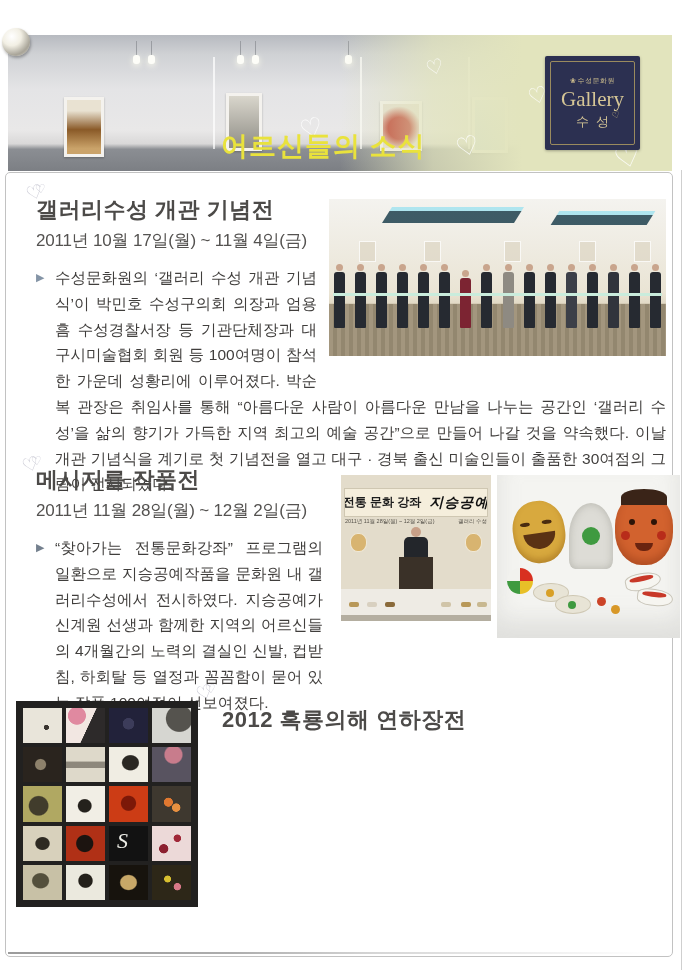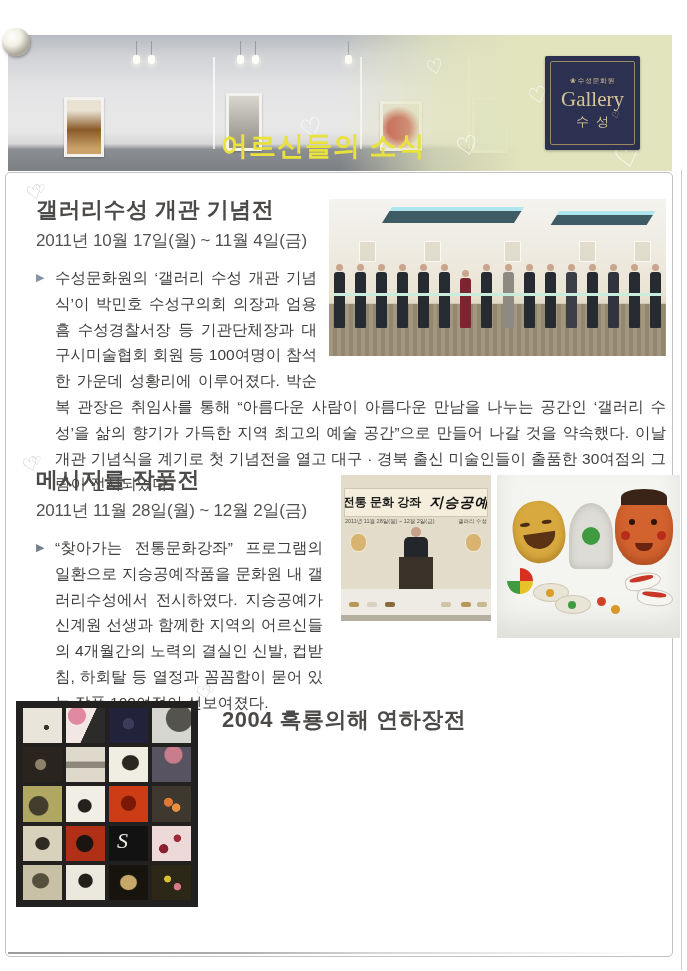--- a/index.html
+++ b/index.html
@@ -297,21 +297,21 @@
         <div class="tile t15">
             <span>S</span>
           </div>
         <div class="tile t16"></div>
         <div class="tile t17"></div>
           <div class="tile t18"></div>
           <div class="tile t19"></div>
           <div class="tile t20"></div>
       </div>
       <div class="s3-right">
-        <h2 class="sec-title">2004 흑룡의해 연하장전</h2>
+        <h2 class="sec-title">2012 흑룡의해 연하장전</h2>
       </div>
     </section>
 
   </div>
 
   <div class="scan-line"></div>
   <div class="scan-smudge"></div>
 </div>
 
 </body></html>

